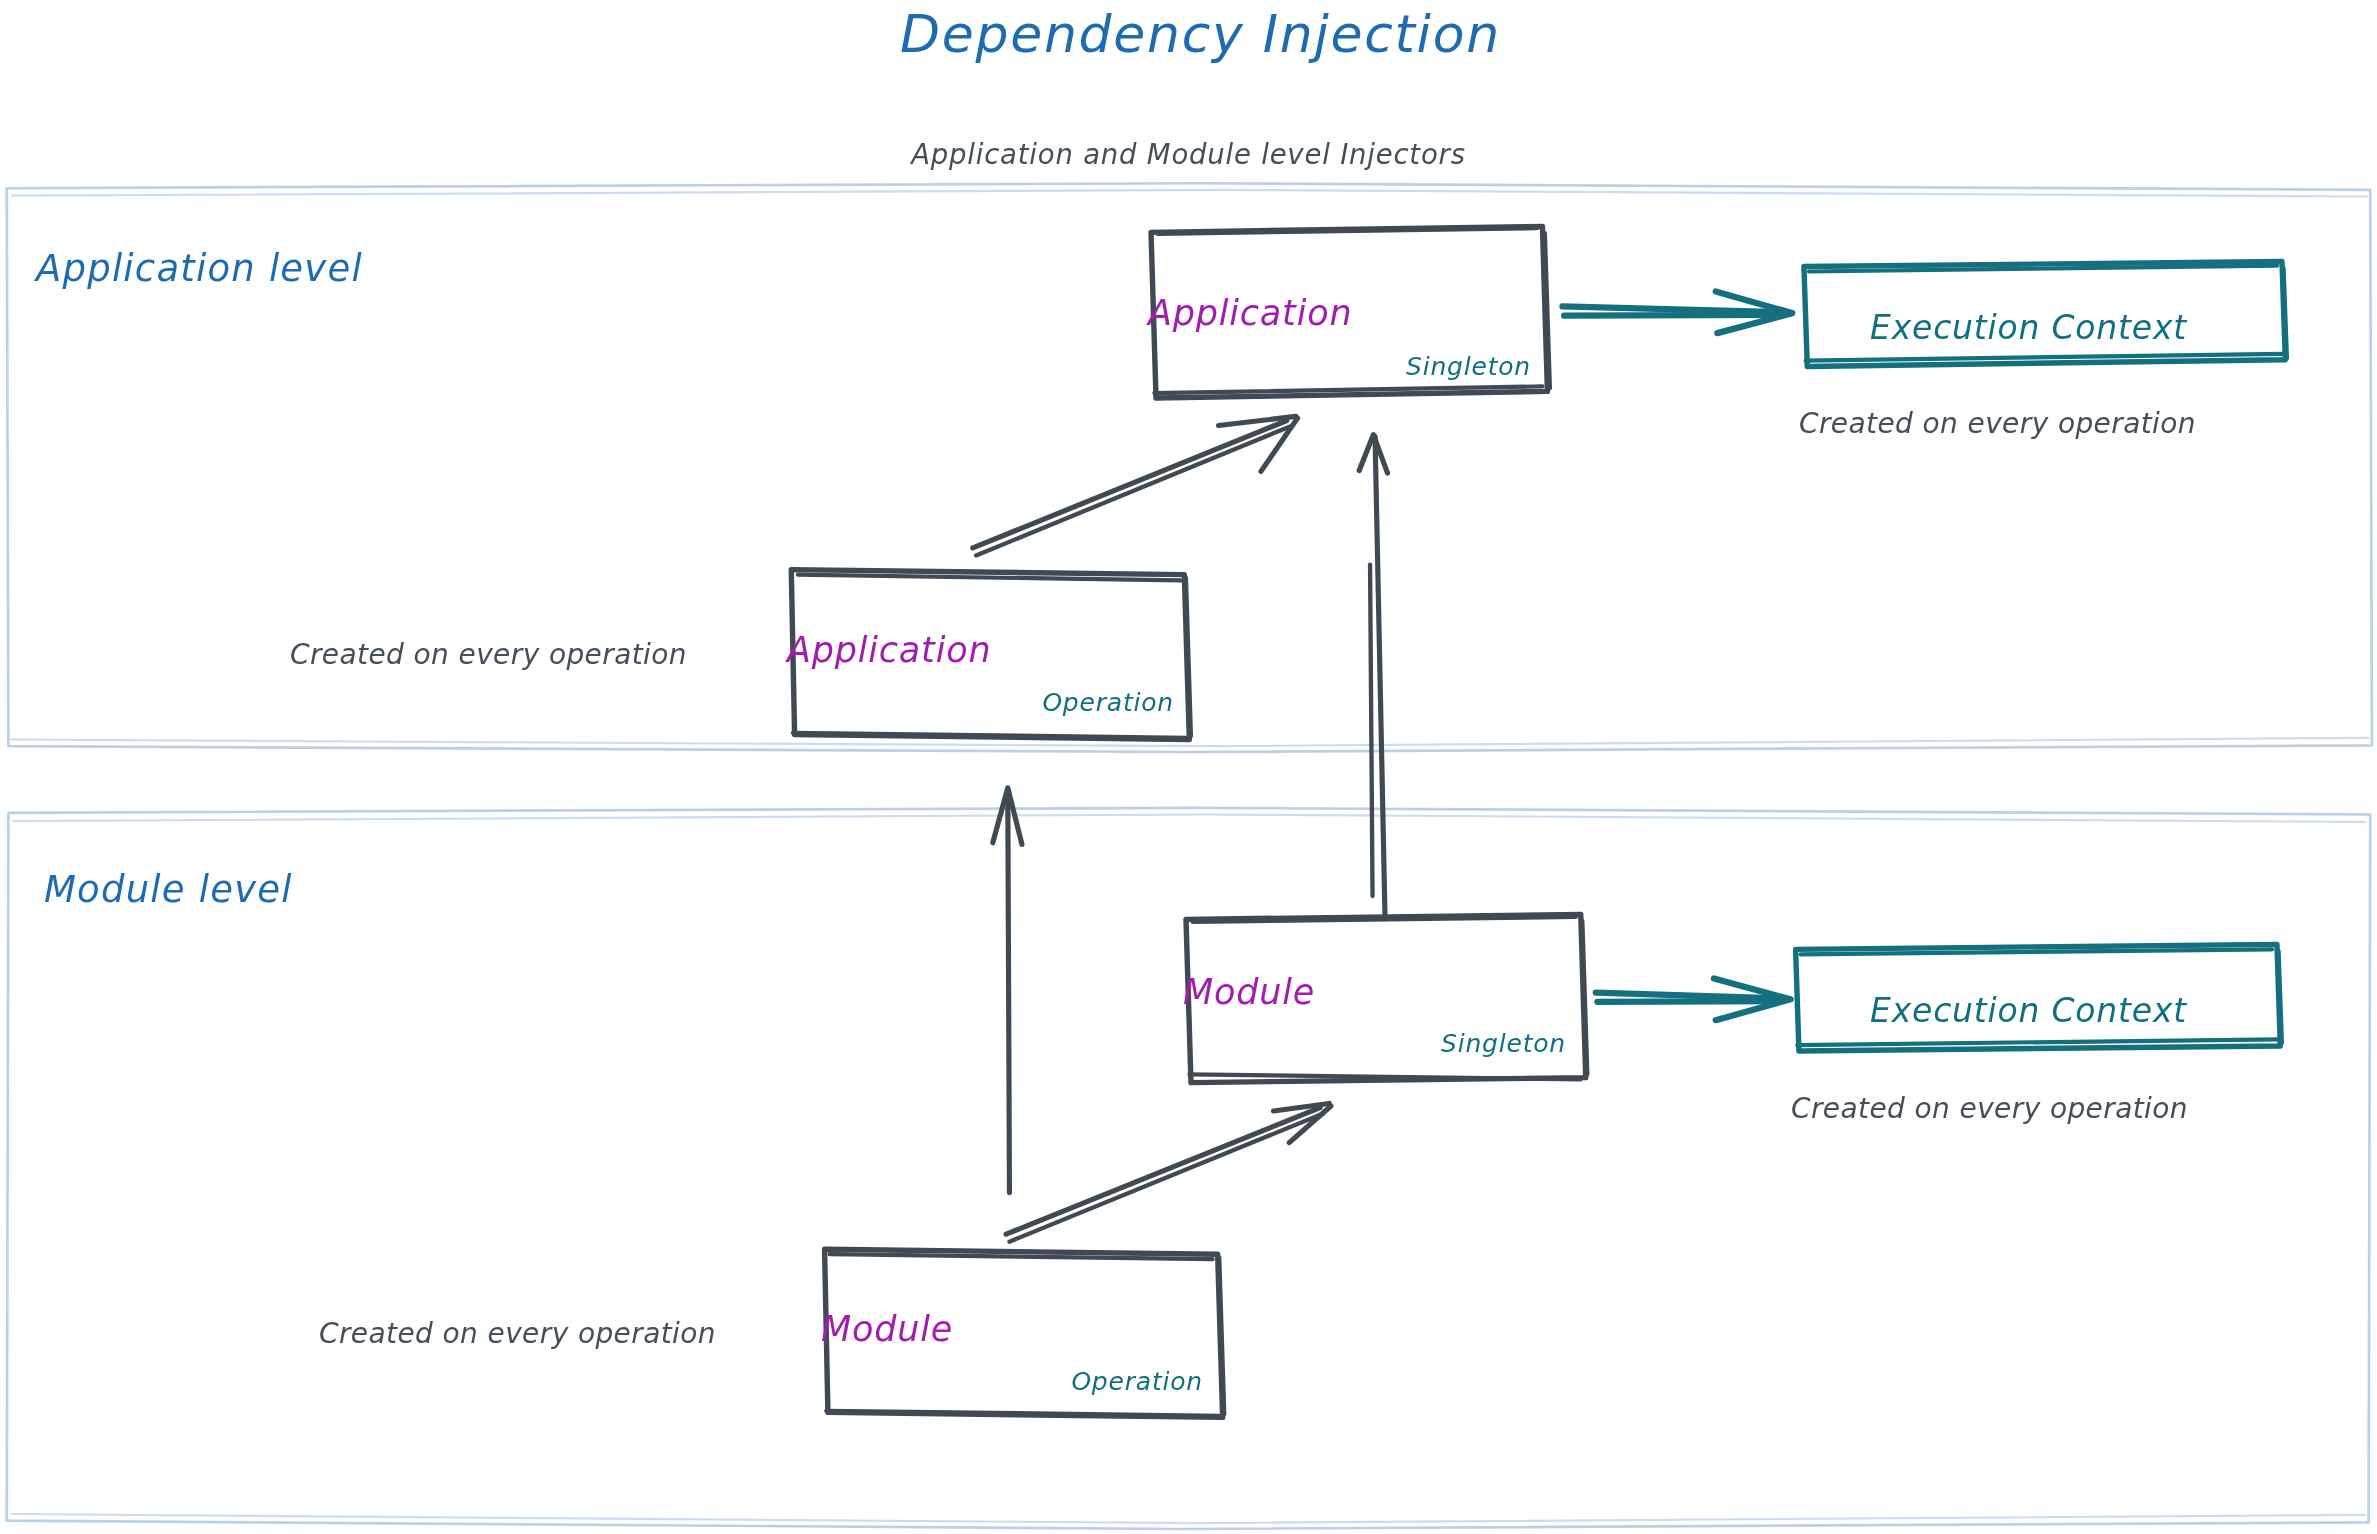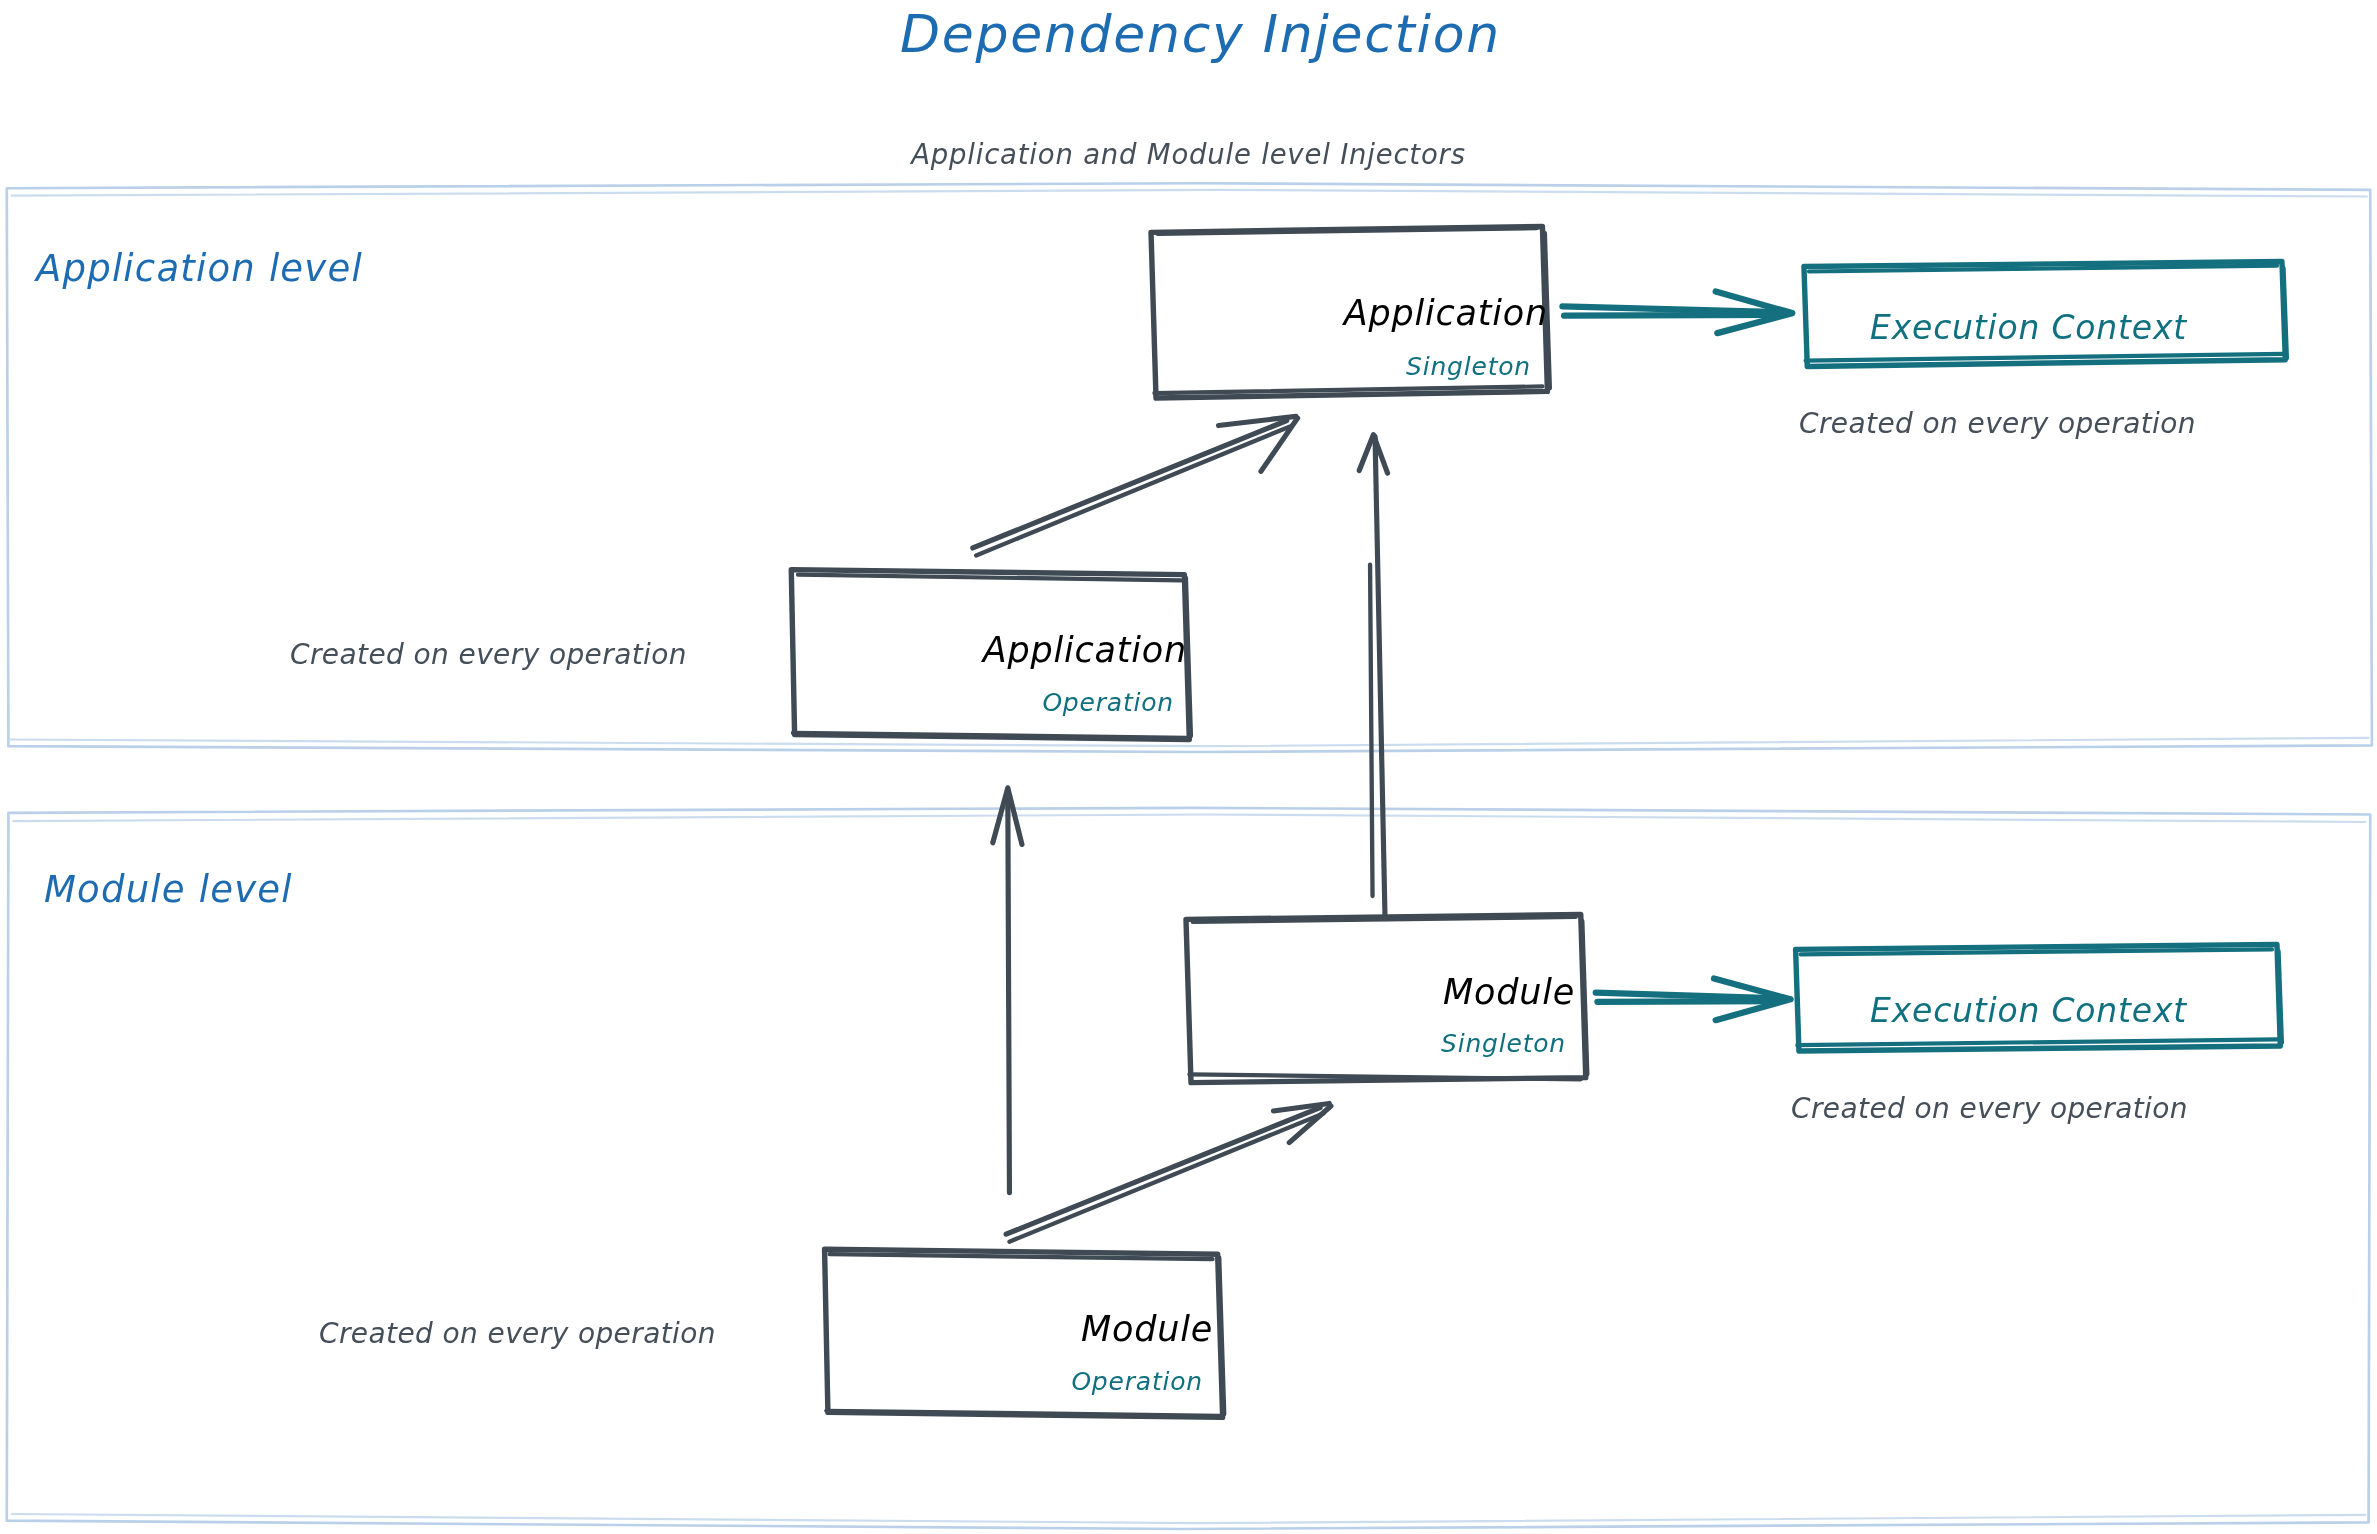--- a/index.html
+++ b/index.html
@@ -64,22 +64,22 @@
     color: #1d6cb2;
   }
   #lane-app-title { left: 36px; top: 250px; font-style: italic; }
   #lane-mod-title { left: 44px; top: 871px; }
 
   
   .node-title {
     font-size: 35px;
     font-style: italic;
     letter-spacing: 0.8px;
-    color: #000000;
-    text-align: right;
+    color: #a21caf;
+    text-align: left;
   }
   .node-scope {
     font-size: 25px;
     font-style: italic;
     letter-spacing: 0.8px;
     color: #10707f;
     text-align: right;
   }
   .ec-label {
     font-size: 33px;

